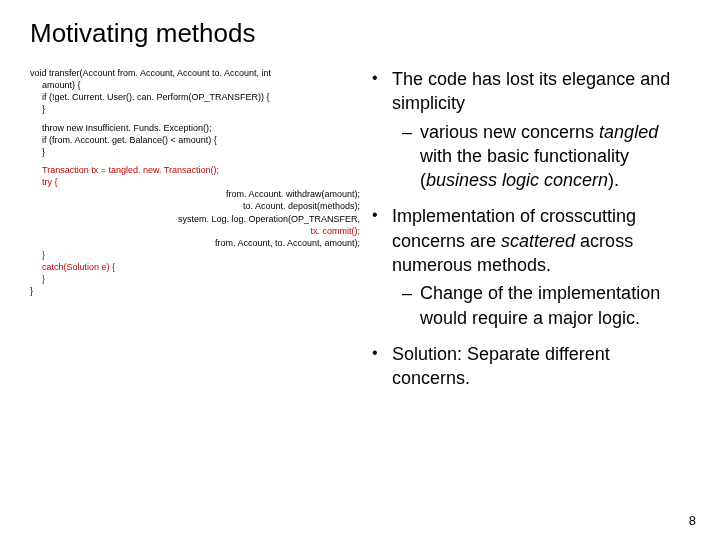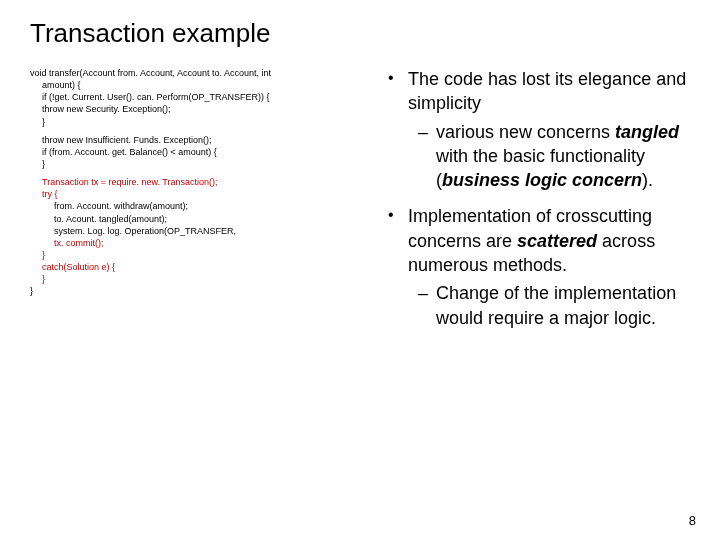--- a/index.html
+++ b/index.html
@@ -12,32 +12,32 @@
     position: relative;
   }
   .title {
     font-size: 26px;
     font-weight: normal;
     color: #000;
     margin-bottom: 18px;
   }
   .content {
     display: flex;
-    gap: 20px;
+    gap: 4px;
   }
   .left-col {
     width: 330px;
     font-size: 9px;
     line-height: 1.35;
     font-family: Arial, sans-serif;
   }
   .code-block { margin-bottom: 6px; }
   .red { color: #c00000; }
   .indent1 { padding-left: 12px; }
-  .indent2 { padding-left: 24px; }
+  .indent2 { padding-left: 24px; text-align: right; }
   .right-col {
     flex: 1;
     font-size: 18px;
     line-height: 1.35;
   }
   .right-col ul { list-style: none; }
   .right-col .top-item {
     margin-bottom: 12px;
     padding-left: 28px;
     position: relative;
@@ -56,56 +56,56 @@
     padding-left: 28px;
     position: relative;
     margin-bottom: 2px;
   }
   .right-col .sub-item::before {
     content: "–";
     position: absolute;
     left: 10px;
     top: 0;
   }
-  .em { font-style: italic; font-weight: bold; }
+  .em { font-style: italic; }
   .page-num {
     position: absolute;
     bottom: 12px;
     right: 24px;
     font-size: 13px;
     color: #000;
   }
 </style>
 </head>
 <body>
 
-<div class="title">Transaction example</div>
+<div class="title">Motivating methods</div>
 
 <div class="content">
 
   <div class="left-col">
     <div class="code-block">
       <div>void transfer(Account from. Account, Account to. Account, int</div>
       <div class="indent1">amount) {</div>
       <div class="indent1">if (!get. Current. User(). can. Perform(OP_TRANSFER)) {</div>
-      <div class="indent1">throw new Security. Exception();</div>
       <div class="indent1">}</div>
     </div>
     <div class="code-block">
       <div class="indent1">throw new Insufficient. Funds. Exception();</div>
       <div class="indent1">if (from. Account. get. Balance() &lt; amount) {</div>
       <div class="indent1">}</div>
     </div>
     <div class="code-block">
-      <div class="indent1 red">Transaction tx = require. new. Transaction();</div>
+      <div class="indent1 red">Transaction tx = tangled. new. Transaction();</div>
       <div class="indent1 red">try {</div>
       <div class="indent2">from. Account. withdraw(amount);</div>
-      <div class="indent2">to. Acount. tangled(amount);</div>
+      <div class="indent2">to. Acount. deposit(methods);</div>
       <div class="indent2">system. Log. log. Operation(OP_TRANSFER,</div>
       <div class="indent2 red">tx. commit();</div>
+      <div class="indent2">from. Account, to. Account, amount);</div>
       <div class="indent1 red">}</div>
       <div class="indent1 red">catch(Solution e) {</div>
       <div class="indent1 red">}</div>
       <div>}</div>
     </div>
   </div>
 
   <div class="right-col">
     <ul>
       <li class="top-item">
@@ -117,18 +117,21 @@
         </ul>
       </li>
       <li class="top-item">
         <span>Implementation of crosscutting concerns are </span><span class="em">scattered</span><span> across numerous methods.</span>
         <ul class="sub-list">
           <li class="sub-item">
             <span>Change of the implementation would require a major logic.</span>
           </li>
         </ul>
       </li>
+      <li class="top-item">
+        <span>Solution: Separate different concerns.</span>
+      </li>
     </ul>
   </div>
 
 </div>
 
 <div class="page-num">8</div>
 
 </body></html>

